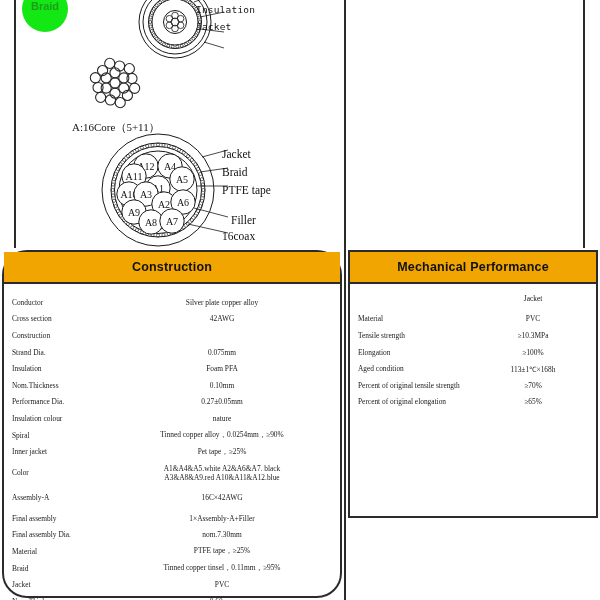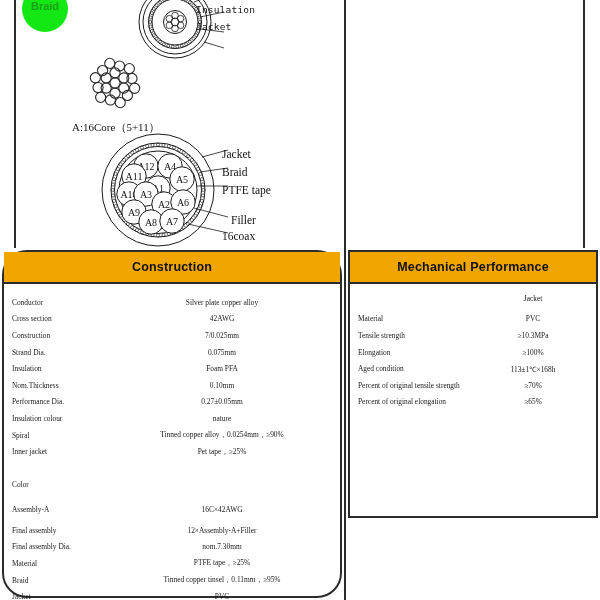--- a/index.html
+++ b/index.html
@@ -177,21 +177,21 @@
     box-sizing: border-box;
   }
   .spec-row {
     display: flex;
     align-items: center;
     min-height: 16.6px;
     font-size: 7.4px;
     font-family: "Liberation Serif", serif;
     color: #1a1a1a;
   }
-  .spec-row.tall { min-height: 26px; margin-top: 12px; }
+  .spec-row.tall { min-height: 26px; }
   .spec-row.gap { min-height: 24px; }
   .spec-key {
     width: 98px;
     flex: 0 0 98px;
     white-space: nowrap;
     padding-left: 2px;
   }
   .spec-val {
     flex: 1;
     text-align: center;
@@ -440,21 +440,20 @@
         <div class="spec-row">
           <div class="spec-key">Conductor</div>
           <div class="spec-val">Silver plate copper alloy</div>
         </div>
         <div class="spec-row">
           <div class="spec-key">Cross section</div>
           <div class="spec-val">42AWG</div>
         </div>
         <div class="spec-row">
           <div class="spec-key">Construction</div>
-          <div class="spec-val">7/0.025mm</div>
         </div>
         <div class="spec-row">
           <div class="spec-key">Strand Dia.</div>
           <div class="spec-val">0.075mm</div>
         </div>
         <div class="spec-row">
           <div class="spec-key">Insulation</div>
           <div class="spec-val">Foam PFA</div>
         </div>
         <div class="spec-row">
@@ -472,28 +471,29 @@
         <div class="spec-row">
           <div class="spec-key">Spiral</div>
           <div class="spec-val">Tinned copper alloy，0.0254mm，≥90%</div>
         </div>
         <div class="spec-row">
           <div class="spec-key">Inner jacket</div>
           <div class="spec-val">Pet tape，≥25%</div>
         </div>
         <div class="spec-row tall">
           <div class="spec-key">Color</div>
+          <div class="spec-val"><span>A1&amp;A4&amp;A5.white  A2&amp;A6&amp;A7. black</span><span class="line2">A3&amp;A8&amp;A9.red  A10&amp;A11&amp;A12.blue</span></div>
         </div>
         <div class="spec-row gap">
           <div class="spec-key">Assembly-A</div>
           <div class="spec-val">16C×42AWG</div>
         </div>
         <div class="spec-row">
           <div class="spec-key">Final assembly</div>
-          <div class="spec-val">12×Assembly-A+Filler</div>
+          <div class="spec-val">1×Assembly-A+Filler</div>
         </div>
         <div class="spec-row">
           <div class="spec-key">Final assembly Dia.</div>
           <div class="spec-val">nom.7.30mm</div>
         </div>
         <div class="spec-row">
           <div class="spec-key">Material</div>
           <div class="spec-val">PTFE tape，≥25%</div>
         </div>
         <div class="spec-row">

